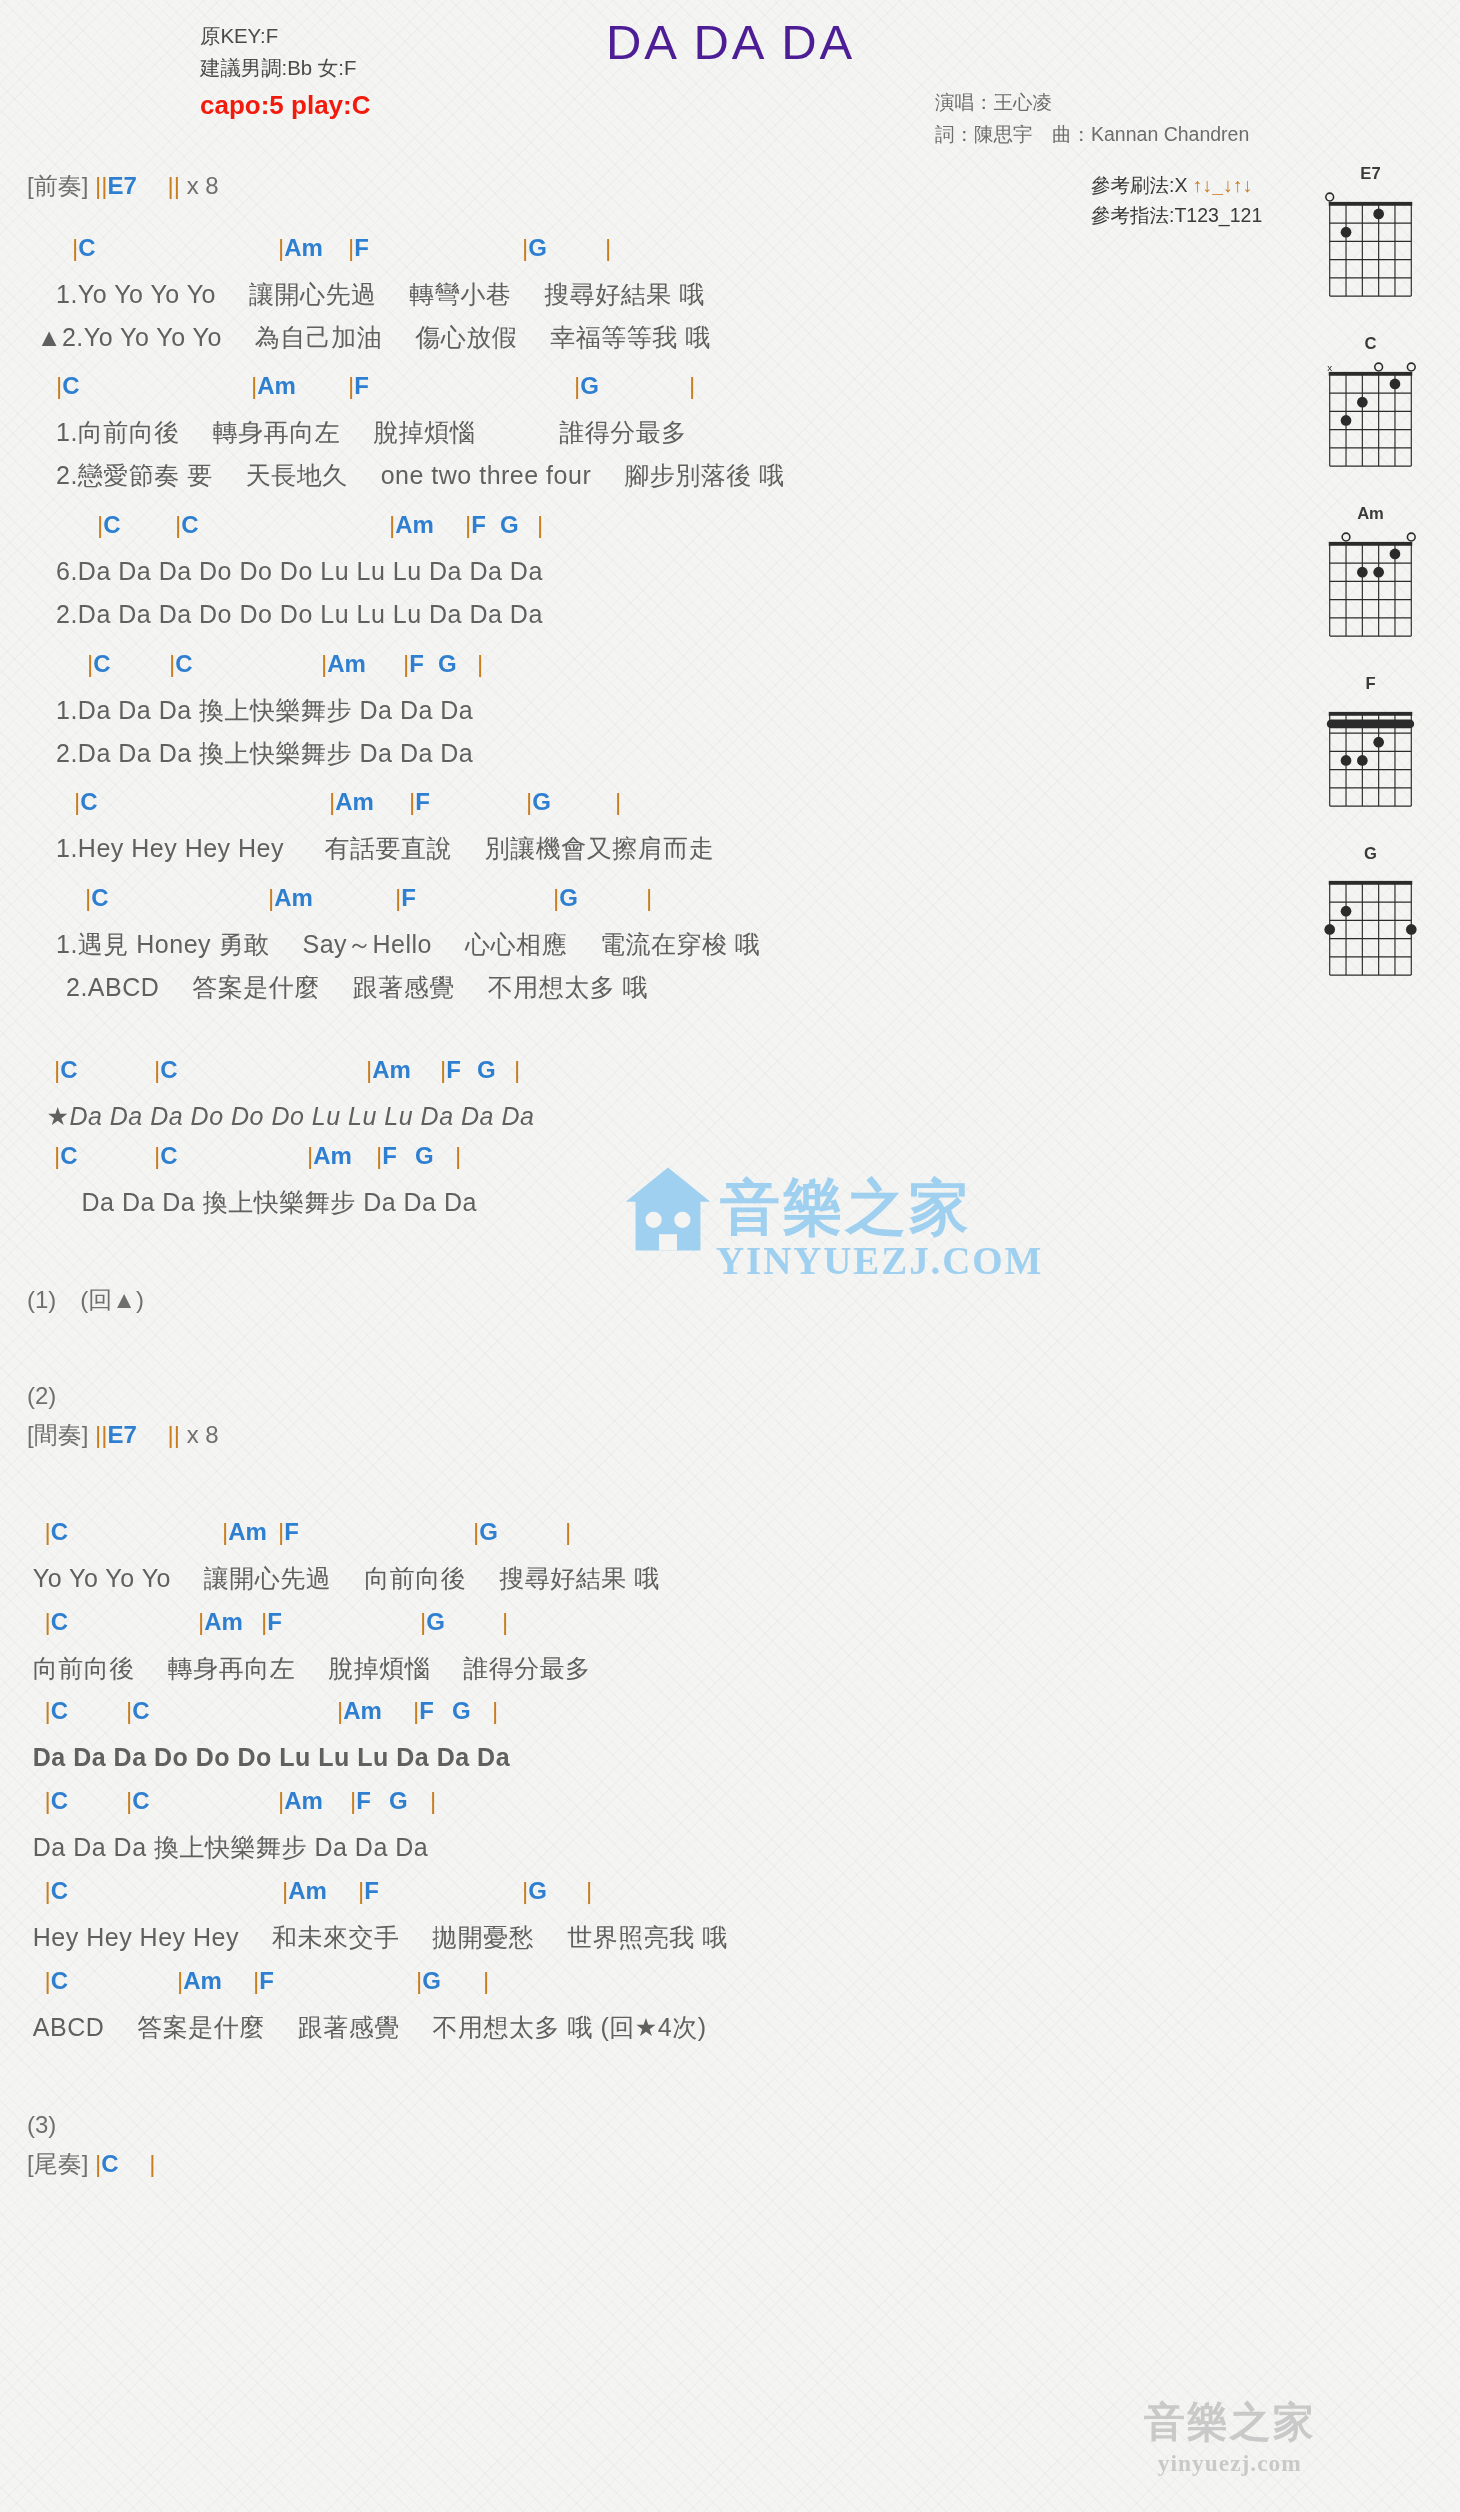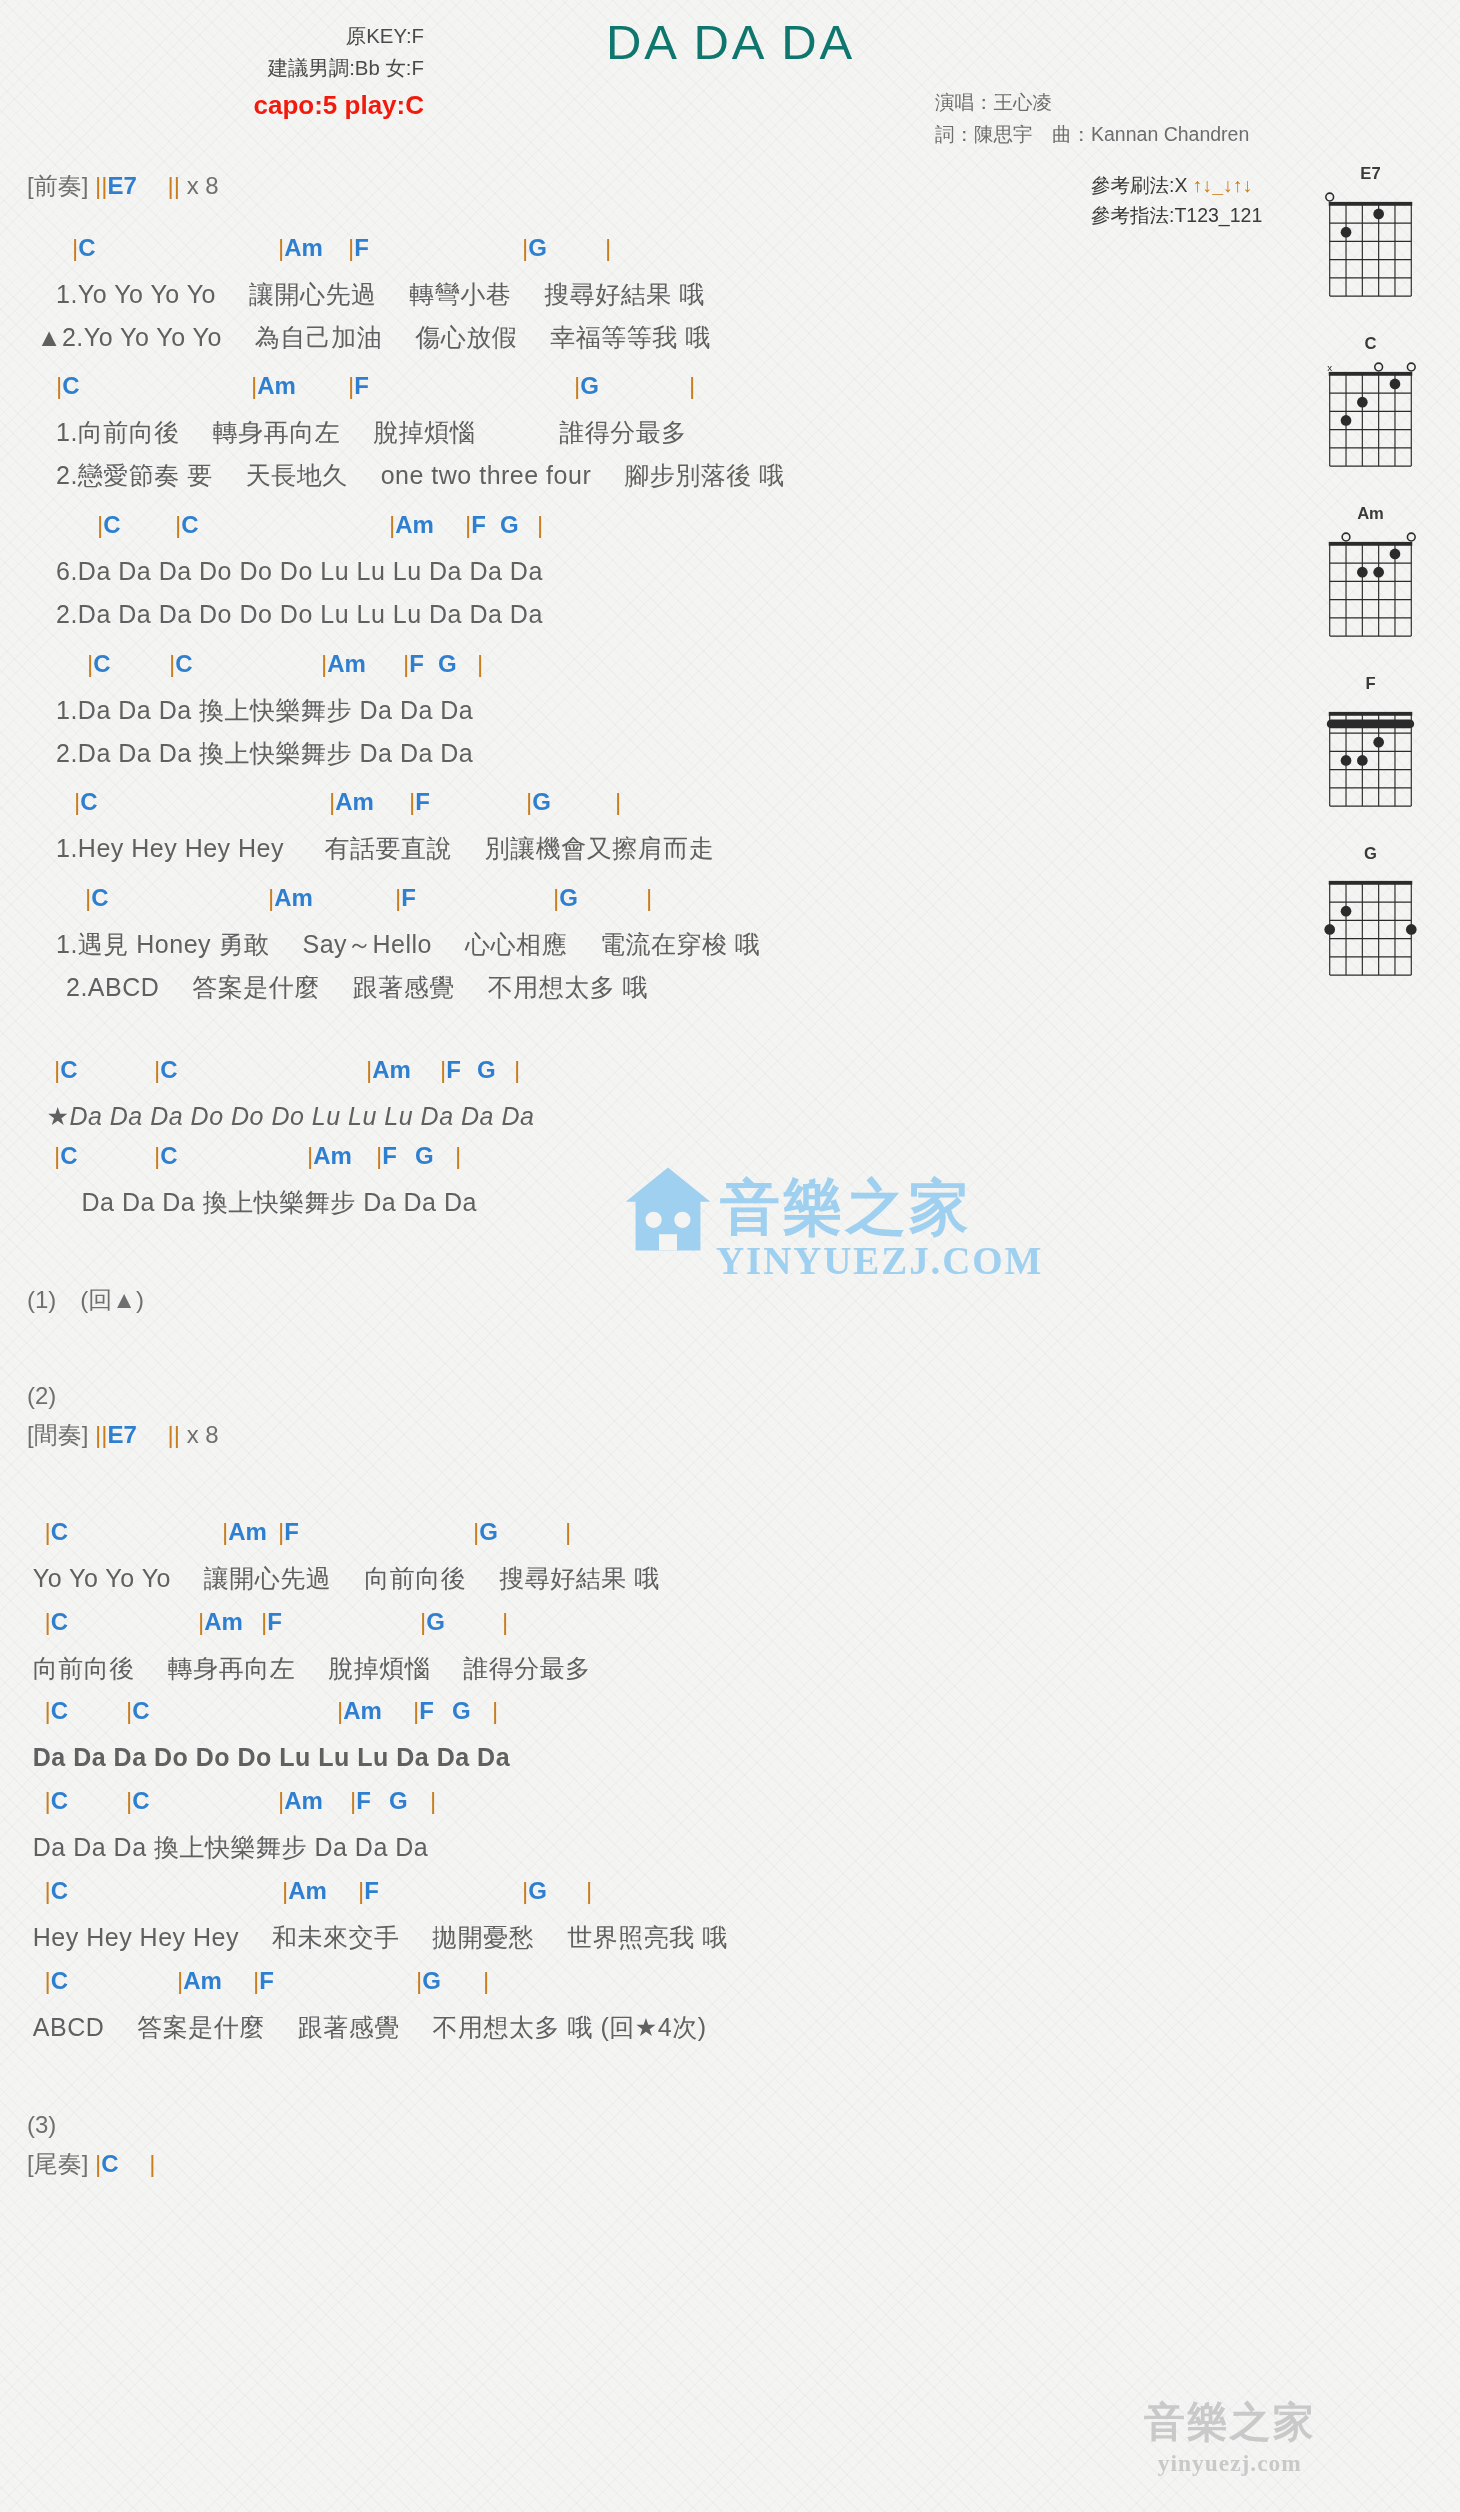--- a/index.html
+++ b/index.html
@@ -19,27 +19,27 @@
     background-image:
       repeating-linear-gradient(45deg, rgba(0,0,0,0.022) 0 1px, transparent 1px 8.8px),
       repeating-linear-gradient(-45deg, rgba(0,0,0,0.018) 0 1px, transparent 1px 10.7px);
     pointer-events:none;
     z-index:0;
   }
   .page { position:relative; z-index:2; width:1461px; height:2512px; }
 
   
   .header { position:relative; height:170px; }
-  .keyblock { position:absolute; left:200px; top:21.4px; text-align:right; width:224px; }
+  .keyblock { position:absolute; left:200px; top:21.4px; text-align:left; width:224px; }
   .keyblock .kl { font-size:20.4px; color:#4a4a4a; line-height:1.55; white-space:nowrap; }
   .keyblock .capo { font-size:26px; color:#f21a0d; font-weight:bold; margin-top:5.8px; white-space:nowrap; }
 
   .songtitle {
     position:absolute; left:0; right:0; top:13.6px;
-    text-align:center; font-size:49px; color:#0f766e; letter-spacing:2.9px;
+    text-align:center; font-size:49px; color:#4c1d95; letter-spacing:2.9px;
   }
   .credits { position:absolute; left:935px; top:86px; font-size:19.5px; color:#6d6d6d; line-height:1.65; }
   .patterns { position:absolute; left:1091px; top:170px; font-size:19.5px; color:#3a3a3a; line-height:1.55; }
   .patterns .arrow { color:#cc7a18; font-weight:bold; }
 
   
   .block { position:relative; }
   .chordrow { position:relative; height:43px; white-space:pre; }
   .chordrow .ch {
     position:absolute; top:0;

